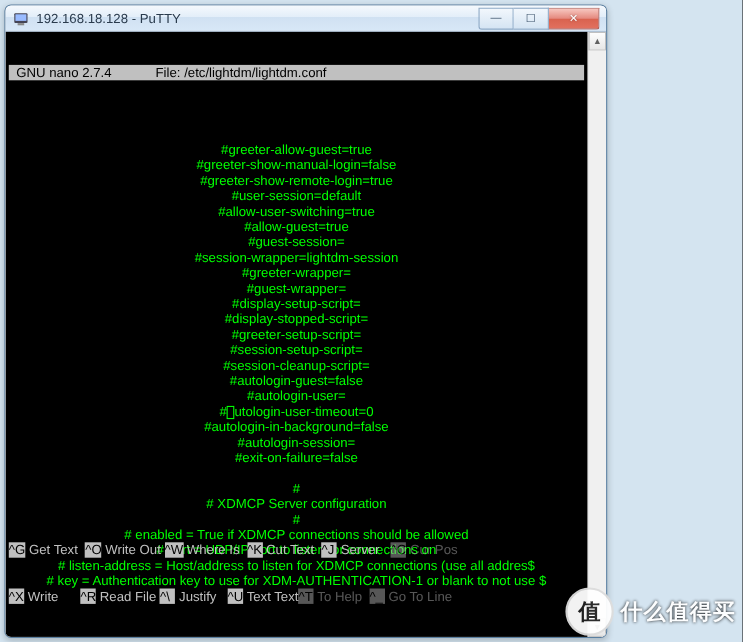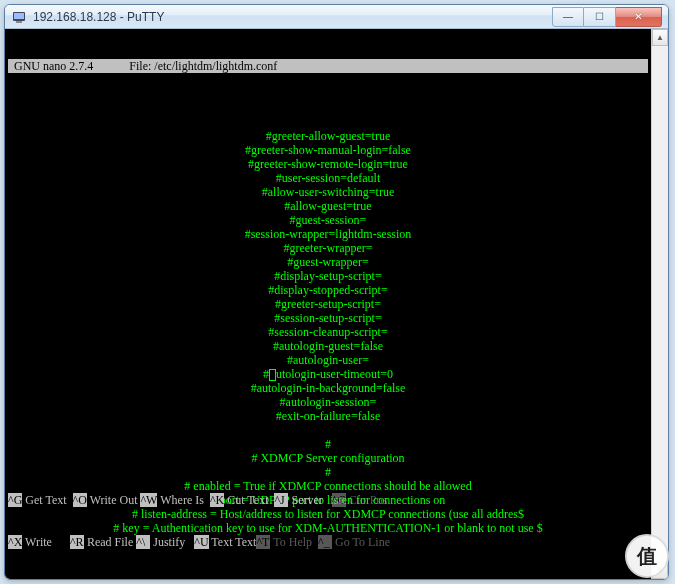--- a/index.html
+++ b/index.html
@@ -6,21 +6,21 @@
 body {
   background: #d4e4f0;
   font-family: "Segoe UI", Tahoma, sans-serif;
   font-size: 12px;
   width: 675px;
   height: 584px;
   overflow: hidden;
 }
 .window {
   margin: 4px;
-  width: 665px;
+  width: 548px;
   height: 576px;
   border: 1px solid #5a7fa0;
   border-radius: 6px;
   background: #fff;
   box-shadow: 0 2px 6px rgba(0,0,0,0.2);
   display: flex;
   flex-direction: column;
   overflow: hidden;
 }
 .titlebar {
@@ -66,21 +66,21 @@
   width: 46px;
 }
 .client {
   flex: 1;
   display: flex;
   background: #fff;
 }
 .terminal {
   flex: 1;
   background: #000;
-  font-family: Liberation Serif, serif;
+  font-family: Liberation Sans, sans-serif;
   font-size: 12px;
   line-height: 14px;
   padding: 2px 3px;
   white-space: pre;
   overflow: hidden;
   position: relative;
 }
 .scrollbar {
   width: 17px;
   background: #f0f0f0;
@@ -232,13 +232,14 @@
     <div class="scrollbar">
       <div class="sb-btn">▲</div>
       <div class="sb-track"></div>
       <div class="sb-btn">▼</div>
     </div>
   </div>
 </div>
 
 <div class="watermark">
   <div class="wm-circle">值</div>
+  <div class="wm-text">什么值得买</div>
 </div>
 
 </body></html>

